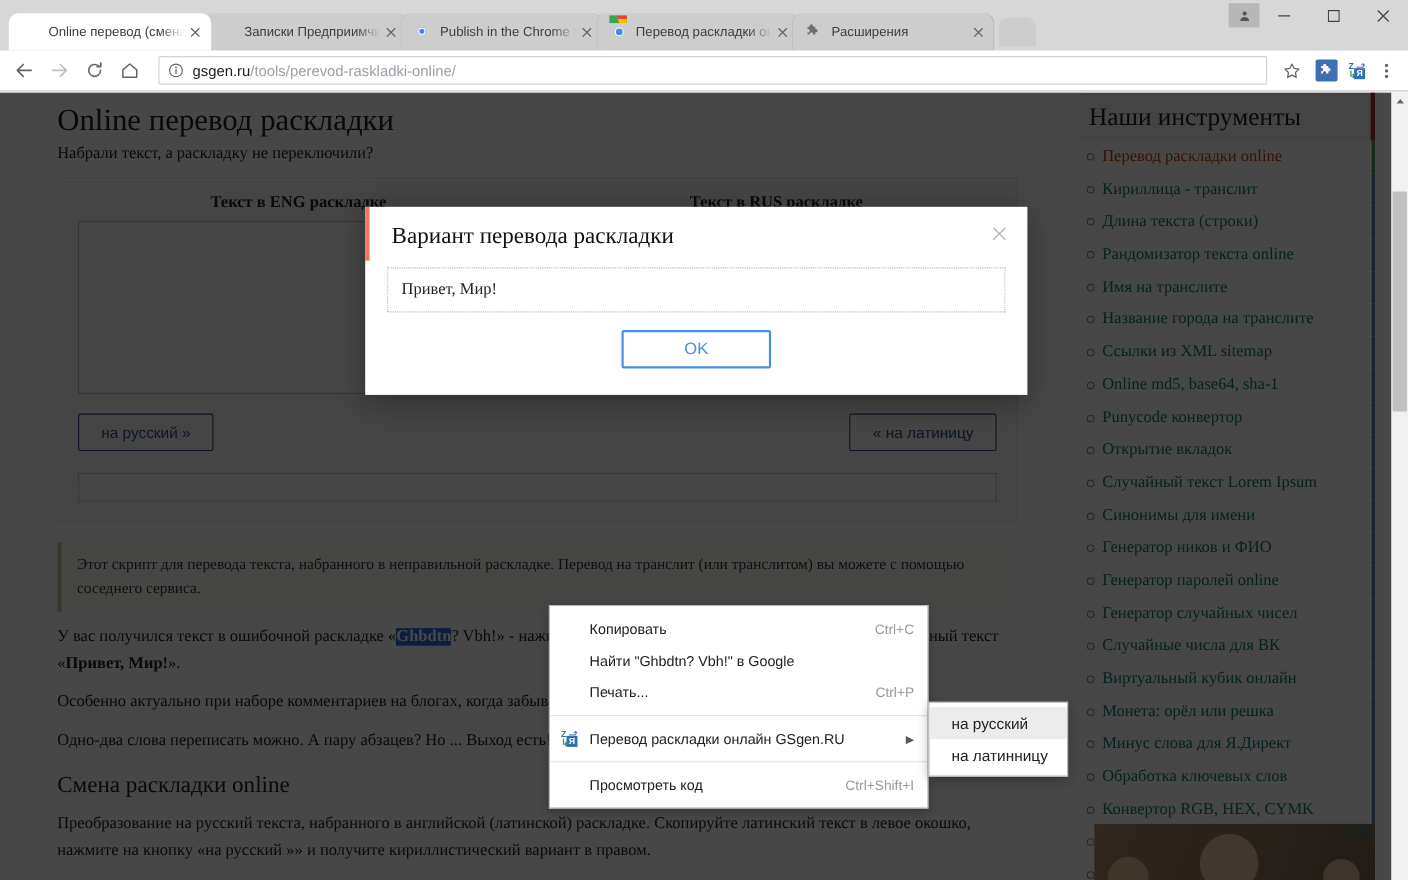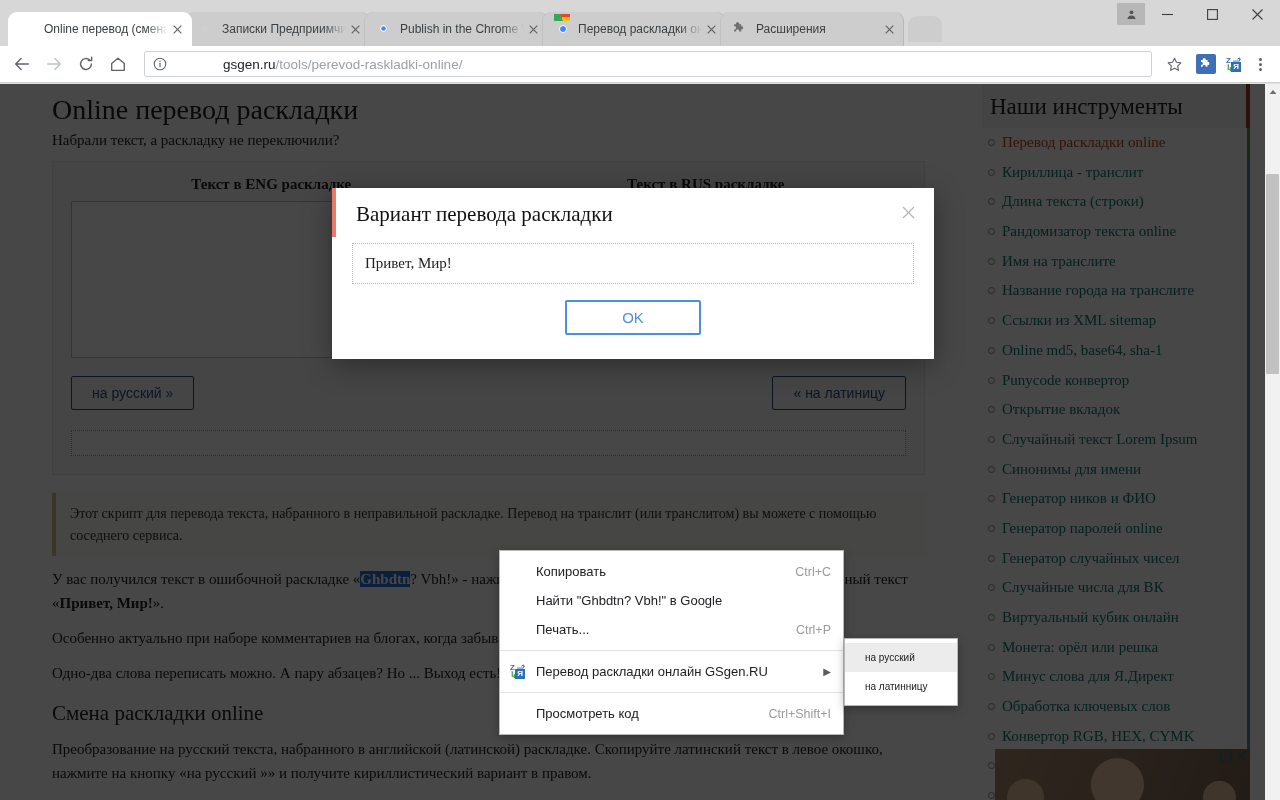--- a/index.html
+++ b/index.html
@@ -75,21 +75,21 @@
     position: absolute; left: 0; top: 46px; width: 1280px; height: 37px;
     background: #ffffff; display: flex; align-items: center; padding: 0 8px;
     border-bottom: 1px solid #cfcfcf;
   }
   .tbtn { width: 28px; height: 28px; display:flex; align-items:center; justify-content:center; color:#5f6368; margin-right: 4px;}
   .tbtn.disabled { color: #bdc1c6; }
   .tbtn svg { display: block; }
   .omnibox {
     flex: 1 1 auto; height: 26px; margin: 0 8px; background: #fff;
     border: 1px solid #cfd3d7; border-radius: 2px;
-    display: flex; align-items: center; padding: 0 8px; overflow: hidden; gap: 48px;
+    display: flex; align-items: center; padding: 0 8px; overflow: hidden;
   }
   .omnibox .infoicon { margin-right: 8px; display:flex; }
   .omnibox .url { font-size: 13.5px; color: #9aa0a6; white-space: nowrap; }
   .omnibox .url b { color: #202124; font-weight: normal; }
   .ext-blue {
     width: 20px; height: 20px; background: #3f6fb5; border-radius: 2px;
     display:flex; align-items:center; justify-content:center;
   }
   .ext-gs { width: 20px; height: 20px; display:flex; align-items:center; justify-content:center; }
   .kebab { width: 24px; height: 28px; display:flex; flex-direction:column; align-items:center; justify-content:center; gap:2px; }
@@ -169,23 +169,23 @@
     padding: 6px 0; font-size: 13px; color:#202124;
   }
   .ctxitem { display:flex; align-items:center; height: 29px; padding: 0 12px 0 10px; }
   .ctxitem .ic { width: 26px; flex: 0 0 26px; display:flex; align-items:center; }
   .ctxitem .lbl { flex: 1 1 auto; white-space:nowrap; }
   .ctxitem .accel { color:#9a9a9a; font-size:12.5px; margin-left: 16px; }
   .ctxitem .arrow { margin-left: 10px; color:#5b5b5b; font-size:10px; }
   .ctxsep { height:1px; background:#e3e3e3; margin: 6px 0; }
 
   .submenu {
-    position:absolute; left: 844px; top: 554px; width: 114px; z-index: 75;
+    position:absolute; left: 844px; top: 554px; width: 127px; z-index: 75;
     background:#fff; border:1px solid #b8b8b8; box-shadow: 0 3px 9px rgba(0,0,0,.28);
-    padding: 4px 0; font-size: 10px; color:#202124;
+    padding: 4px 0; font-size: 14px; color:#202124;
   }
   .submenu .ctxitem { padding-left: 20px; }
   .submenu .ctxitem.hl { background:#ececec; }
 
   
   .gsicon { position:relative; width:16px; height:15px; }
   .gsicon .z { position:absolute; left:0; top:-1px; font-size:8px; font-weight:bold; color:#2f6fb5; font-family:"Liberation Sans",sans-serif;}
   .gsicon .ya { position:absolute; left:5px; top:5px; width:10px; height:10px; background:#2f6fb5; color:#fff;
      font-size:8px; font-weight:bold; line-height:10px; text-align:center; font-family:"Liberation Sans",sans-serif;}
   .gsicon .a1 { position:absolute; left:7px; top:0px; width:8px; height:5px; }

